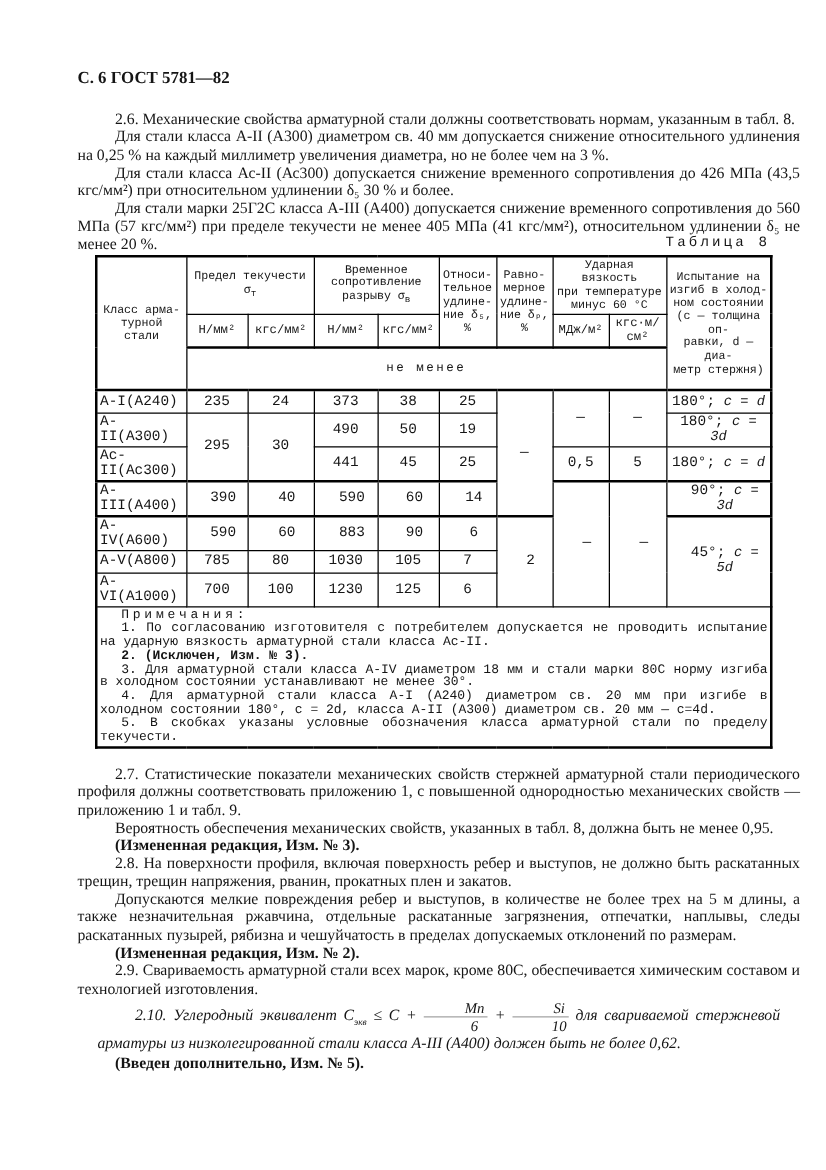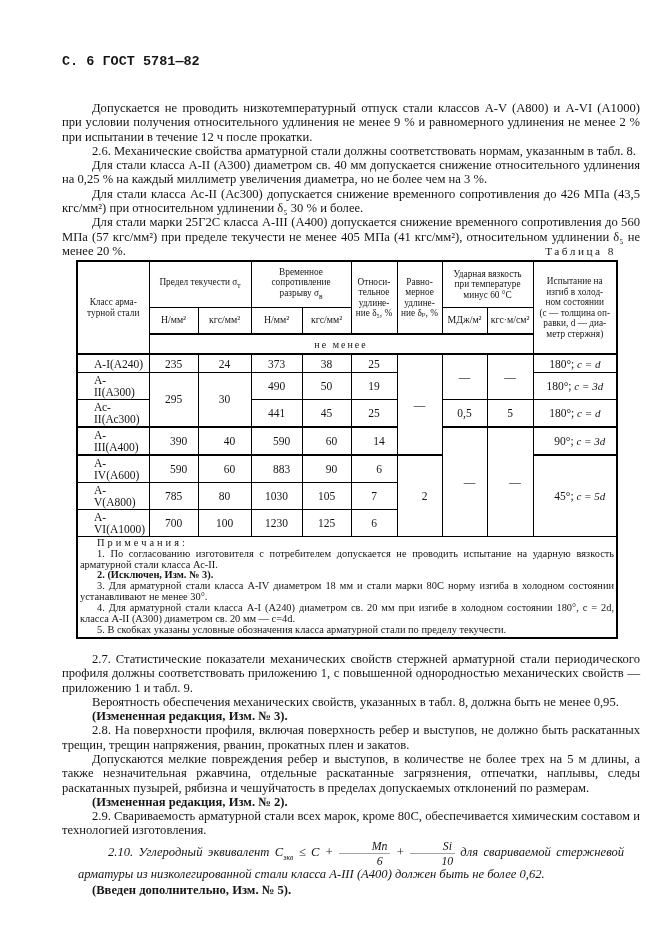--- a/index.html
+++ b/index.html
@@ -11,33 +11,32 @@
     color: #151515;
   }
   .page {
     box-sizing: border-box;
     width: 661px; height: 936px;
     padding: 54px 21px 0 62px;
   }
   .doc-header {
     font-weight: bold;
     font-size: 13.5px;
-    margin: 0 0 32px 0;
-    font-family: Liberation Mono, monospace;
+    margin: 0 0 18px 0;
   }
   p.body-par {
     margin: 0;
     font-size: 12.6px;
     line-height: 14.3px;
     text-align: justify;
     text-indent: 30px;
   }
   p.bold { font-weight: bold; text-align: left; }
 
-  .table-wrap { width: 540px; margin: 0 0 0 14px; }
+  .table-wrap { width: 540px; margin: 0 0 0 14px; font-family: Liberation Mono, monospace; }
   .tbl-caption {
     text-align: right;
     font-size: 11.3px;
     letter-spacing: 2.5px;
     margin: -13px 0 3px 0;
   }
   table.props {
     border-collapse: collapse;
     table-layout: fixed;
     width: 540px;
@@ -48,25 +47,25 @@
     text-align: center;
     vertical-align: middle;
     padding: 1px 2px;
     overflow: hidden;
   }
   .pre { white-space: pre-line; }
   tr.h1 { height: 46px; }
   tr.h1 td, tr.h2 td { font-size: 9.3px; line-height: 10.6px; }
   tr.h2 { height: 27px; }
   tr.h2 td { font-size: 9.8px; }
-  tr.h3 { height: 20px; }
+  tr.h3 { height: 34px; }
   tr.h3 td { font-size: 10px; letter-spacing: 2px; border-top-width: 2px; }
   tr.brow { height: 18px; }
   tr.brow td { font-size: 11.5px; line-height: 12px; }
-  tr.brow td.cls { text-align: left; padding-left: 16px; }
+  tr.brow td.cls { text-align: left; padding-left: 2px; }
   tr.first-body td { border-top-width: 2px; }
   tr.thick-top td { border-top-width: 2px; padding-left: 12px; }
   td.bend { font-size: 11px; }
   td.bend i { font-size: 11px; }
   sub.sg { font-size: 7.5px; }
   td.notes-cell {
     border-top-width: 2px;
     text-align: left;
     padding: 3px 6px 5px 2px;
   }
@@ -92,21 +91,20 @@
   p.formula-par { text-align: justify; text-indent: 30px; margin: 2px 16px; font-size: 12.6px; line-height: 14.3px; font-style: italic; }
 </style>
 </head>
 <body>
 
 <div class="page">
 
   <p class="doc-header">С. 6 ГОСТ 5781—82</p>
 
   <div>
-    <p class="body-par">Допускается не проводить низкотемпературный отпуск стали классов А-V (А800) и А-VI (А1000) при условии получения относительного удлинения не менее 9 % и равномерного удлинения не менее 2 % при испытании в течение 12 ч после прокатки.</p>
     <p class="body-par">2.6. Механические свойства арматурной стали должны соответствовать нормам, указанным в табл. 8.</p>
     <p class="body-par">Для стали класса А-II (А300) диаметром св. 40 мм допускается снижение относительного удлинения на 0,25 % на каждый миллиметр увеличения диаметра, но не более чем на 3 %.</p>
     <p class="body-par">Для стали класса Ас-II (Ас300) допускается снижение временного сопротивления до 426 МПа (43,5 кгс/мм²) при относительном удлинении δ₅ 30 % и более.</p>
     <p class="body-par">Для стали марки 25Г2С класса А-III (А400) допускается снижение временного сопротивления до 560 МПа (57 кгс/мм²) при пределе текучести не менее 405 МПа (41 кгс/мм²), относительном удлинении δ₅ не менее 20 %.</p>
   </div>
 
   <div class="table-wrap">
     <div class="tbl-caption">Таблица 8</div>
 
     <table class="props">

